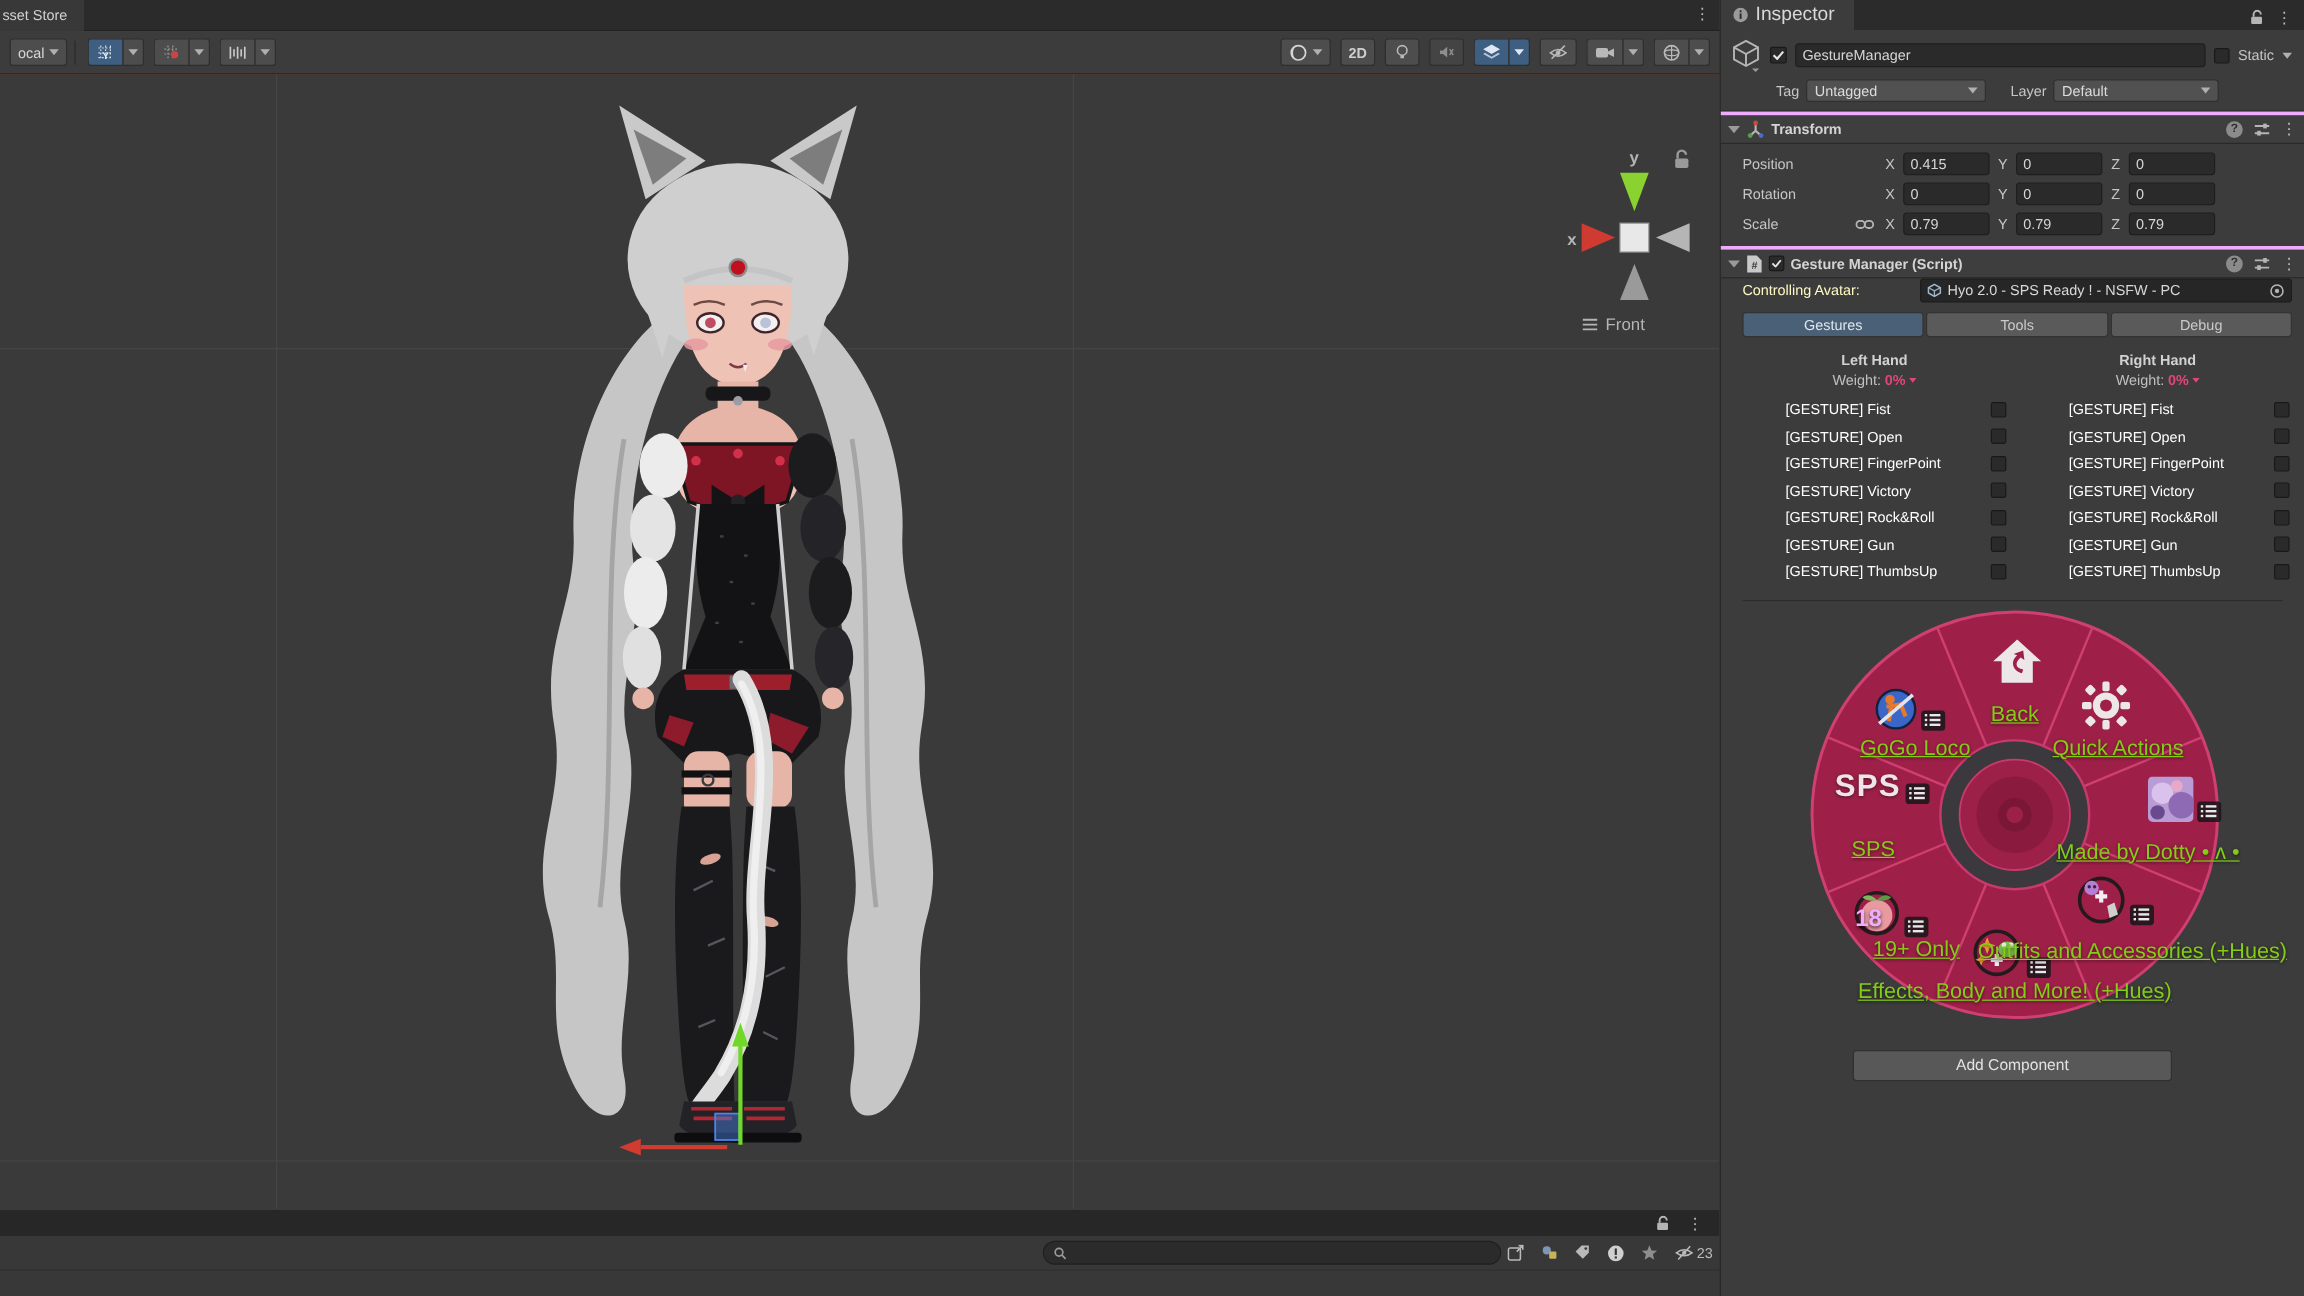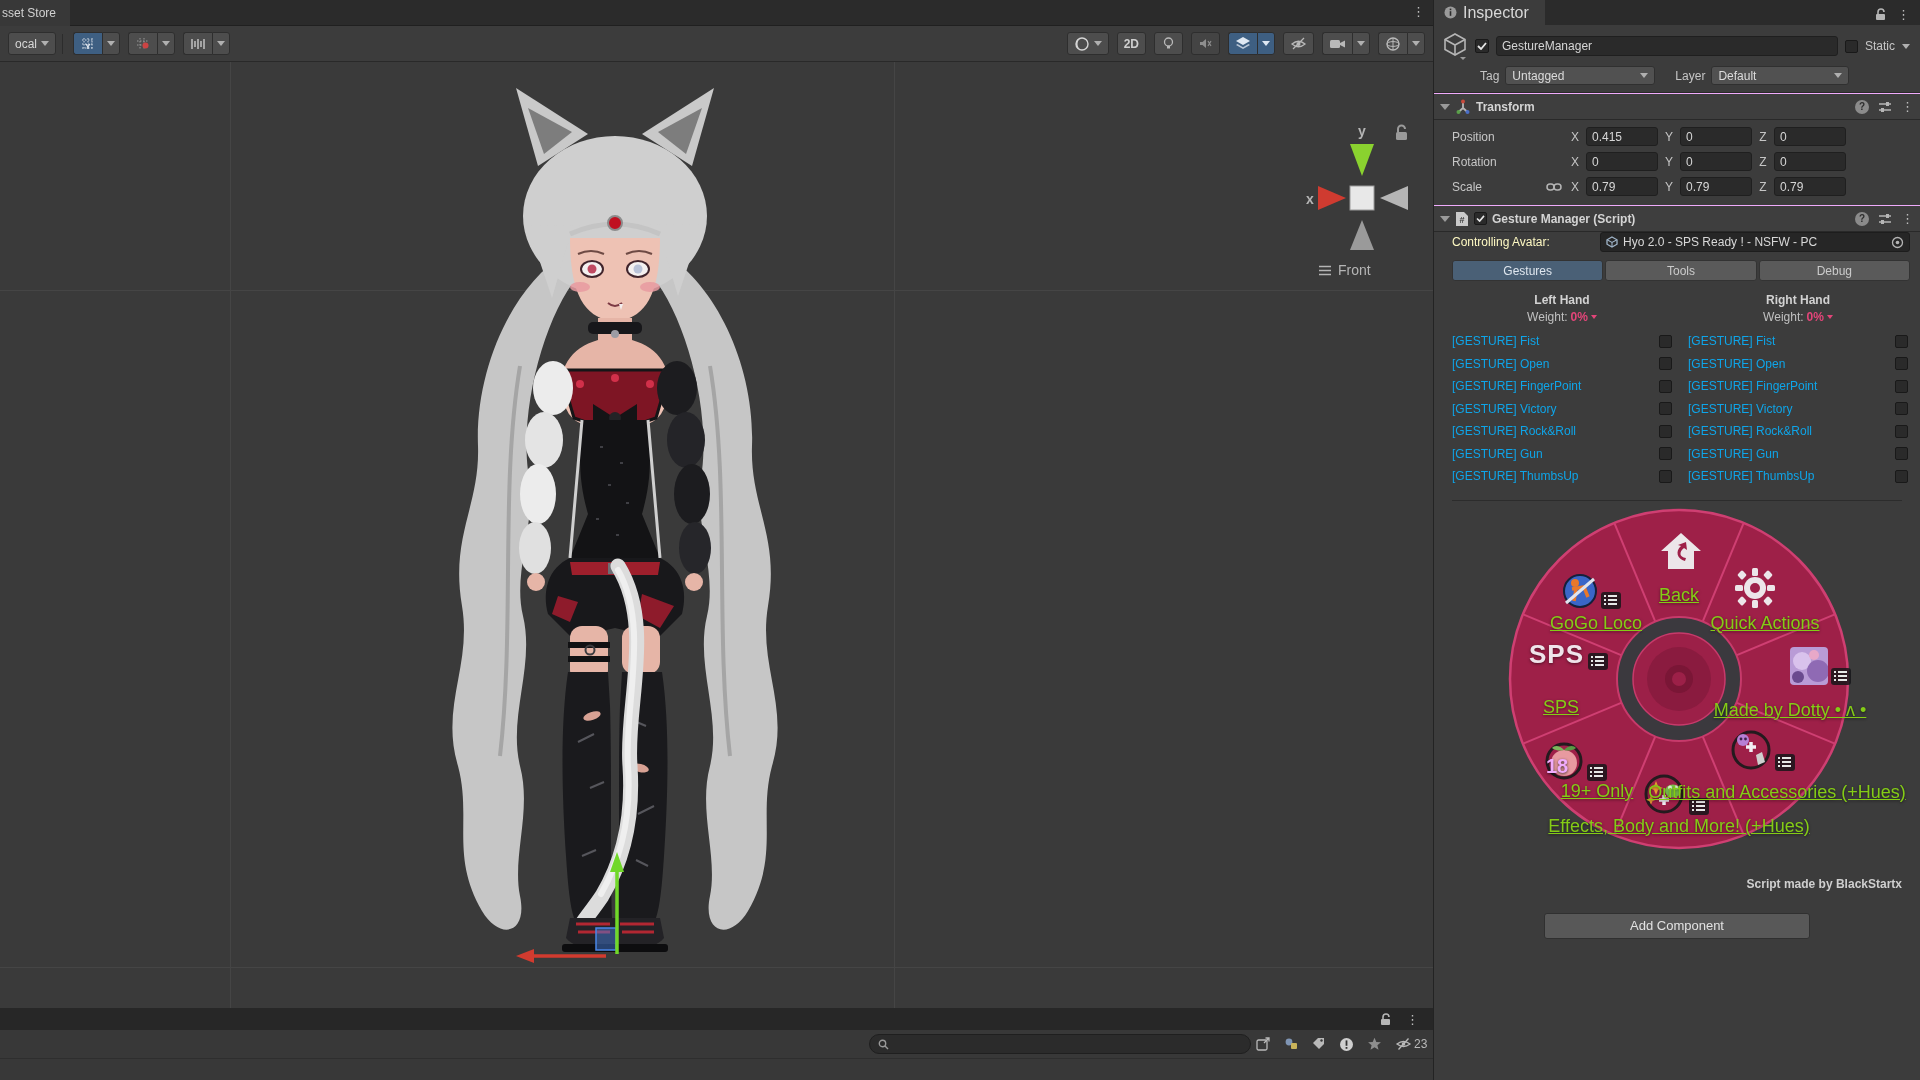--- a/index.html
+++ b/index.html
@@ -10,21 +10,21 @@
 
   
   .caret-d { width:0;height:0;border-left:4px solid transparent;border-right:4px solid transparent;border-top:5px solid #b0b0b0; display:inline-block; }
   .caret-fold { width:0;height:0;border-left:5px solid transparent;border-right:5px solid transparent;border-top:6px solid #9a9a9a; display:inline-block; }
   .kebab { color:#bdbdbd; font-size:13px; letter-spacing:0; line-height:1; }
   .cb { width:14px;height:14px;background:#2a2a2a;border:1px solid #191919;border-radius:2px; display:inline-flex; align-items:center; justify-content:center; flex:0 0 auto; }
   .cb svg { display:block; }
   .ifield { background:#2a2a2a;border:1px solid #1f1f1f;border-radius:3px;color:#d6d6d6;font-size:12px; padding:0 5px; height:19px; font-family:inherit; }
   .drop { background:#515151;border:1px solid #303030;border-radius:3px;color:#dcdcdc;font-size:12px;height:19px; display:flex; align-items:center; padding:0 6px; gap:6px; }
   .drop .lbl { flex:1; white-space:nowrap; overflow:hidden; }
-  .comp-header { height:27px; background:#3e3e3e; border-top:1px solid #f0abfc; border-bottom:1px solid #292929; display:flex; align-items:center; padding:0 6px; gap:5px; }
+  .comp-header { height:27px; background:#3e3e3e; border-top:3px solid #f0abfc; border-bottom:1px solid #292929; display:flex; align-items:center; padding:0 6px; gap:5px; }
   .comp-title { font-weight:bold; color:#d4d4d4; font-size:12px; }
   .hdr-right { margin-left:auto; display:flex; align-items:center; gap:9px; }
   .help-ic { width:14px;height:14px;border-radius:50%;background:#8b8b8b;color:#2e2e2e;font-weight:bold;font-size:10px; display:flex;align-items:center;justify-content:center; }
 
   
   #scene { left:0; top:0; width:1433px; height:1080px; background:#c2410c; }
   #scene-tabbar { left:0; top:0; width:1433px; height:26px; background:#2b2b2b; border-bottom:1px solid #202020; }
   #scene-tab { position:absolute; left:0; top:0; height:26px; background:#383838; padding:0 14px 0 2px; display:flex; align-items:center; color:#d2d2d2; font-size:12px; }
   #scene-toolbar { left:0; top:26px; width:1433px; height:36px; background:#3c3c3c; border-bottom:1px solid #292929; display:flex; align-items:center; padding:0 8px; }
   .tbtn { background:#4d4d4d; border:1px solid #2e2e2e; border-radius:3px; height:23px; display:flex; align-items:center; justify-content:center; padding:0 6px; gap:4px; color:#d6d6d6; }
@@ -73,21 +73,21 @@
   #ctrl-avatar-field .name { flex:1; white-space:nowrap; overflow:hidden; font-size:12px; }
   #gm-tabs { display:flex; gap:2px; padding:8px 10px 0 18px; }
   #gm-tabs .gmtab { flex:1; height:21px; display:flex; align-items:center; justify-content:center; border-radius:3px; background:#5a5a5a; color:#cbcbcb; border:1px solid #333; }
   #gm-tabs .gmtab.sel { background:#4a6076; color:#dfe6ee; }
 
   #hands { display:grid; grid-template-columns:1fr 1fr; column-gap:16px; padding:12px 12px 0 18px; }
   .hand-title { text-align:center; font-weight:bold; color:#d2d2d2; }
   .weight-line { text-align:center; margin:3px 0 6px; color:#c0c0c0; display:flex; justify-content:center; align-items:center; gap:3px; }
   .weight-val { color:#e34579; font-weight:bold; }
   .w-caret { width:0;height:0;border-left:3px solid transparent;border-right:3px solid transparent;border-top:4px solid #e34579; }
-  .g-row { display:flex; align-items:center; justify-content:space-between; height:22.5px; color:#0ea5e9; }
+  .g-row { display:flex; align-items:center; justify-content:space-between; height:22.5px; color:#ffffff;margin-left:36px; }
   .g-row .cb { width:13px; height:13px; }
 
   #gm-divider { height:1px; background:#2c2c2c; margin:12px 18px 0; }
   #radial-header { position:relative; text-align:center; font-weight:bold; color:#d2d2d2; padding:12px 0 4px; }
   #radial-add { position:absolute; right:14px; top:10px; }
 
   #wheel-wrap { position:relative; width:487px; height:352px; }
   #wheel-svg { position:absolute; left:73px; top:6px; }
   .r-label { position:absolute; transform:translateX(-50%); white-space:nowrap; color:#84cc16; font-size:18px; text-shadow:0 1px 3px rgba(0,0,0,.55);text-decoration:underline; }
   .r-item { position:absolute; }
@@ -831,18 +831,17 @@
       <span class="r-label" style="left:245px; top:84px;">Back</span>
       <span class="r-label" style="left:162px; top:112px;">GoGo Loco</span>
       <span class="r-label" style="left:331px; top:112px;">Quick Actions</span>
       <span class="r-label" style="left:127px; top:196px;">SPS</span>
       <span class="r-label" style="left:356px; top:199px;">Made by Dotty • ʌ •</span>
       <span class="r-label" style="left:163px; top:280px;">19+ Only</span>
       <span class="r-label" style="left:343px; top:281px;">Outfits and Accessories (+Hues)</span>
       <span class="r-label" style="left:245px; top:315px;">Effects, Body and More! (+Hues)</span>
     </div>
 
-    <div id="credit">Script made by BlackStartx</div>
     <div id="add-component">
       <span>Add Component</span>
     </div>
   </div>
 </div>
 
 </body></html>

